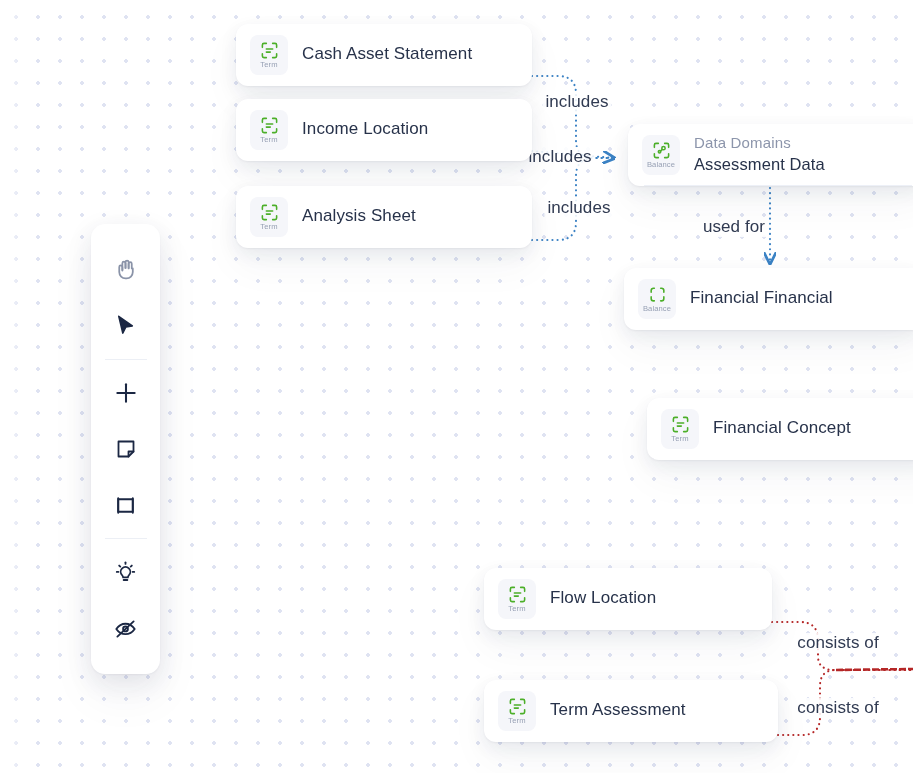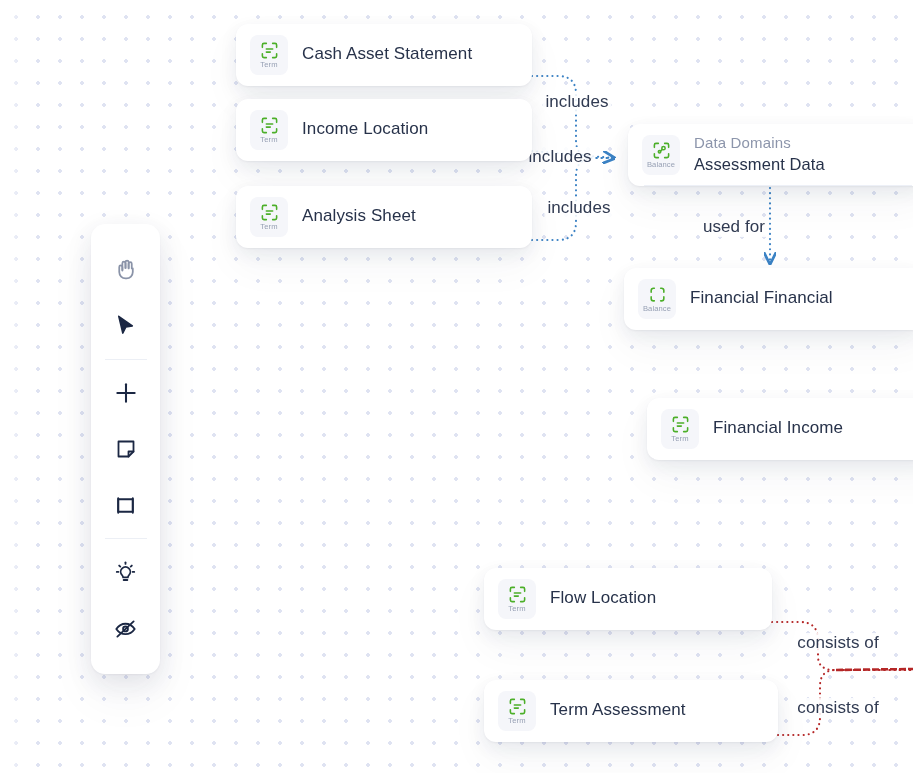--- a/index.html
+++ b/index.html
@@ -301,21 +301,21 @@
           <path d="M3 8V5a2 2 0 0 1 2-2h3"></path>
             <path d="M16 3h3a2 2 0 0 1 2 2v3"></path>
           <path d="M21 16v3a2 2 0 0 1-2 2h-3"></path>
             <path d="M8 21H5a2 2 0 0 1-2-2v-3"></path>
           <path d="M8 10h8"></path>
             <path d="M8 14h5"></path>
         </svg>
         <span class="badge-text">Term</span>
       </div>
       <div class="node-text">
-        <span class="node-title">Financial Income</span>
+        <span class="node-title">Financial Concept</span>
       </div>
     </div>
     <div class="node-footer"></div>
   </div>
 
   <div class="node" style="left:484px;top:568px;width:288px;height:62px;">
     <div class="node-body">
       <div class="badge">
         <svg width="19" height="19" viewBox="0 0 24 24" fill="none" stroke="#4caf29" stroke-width="2" stroke-linecap="round" stroke-linejoin="round">
           <path d="M3 8V5a2 2 0 0 1 2-2h3"></path>

